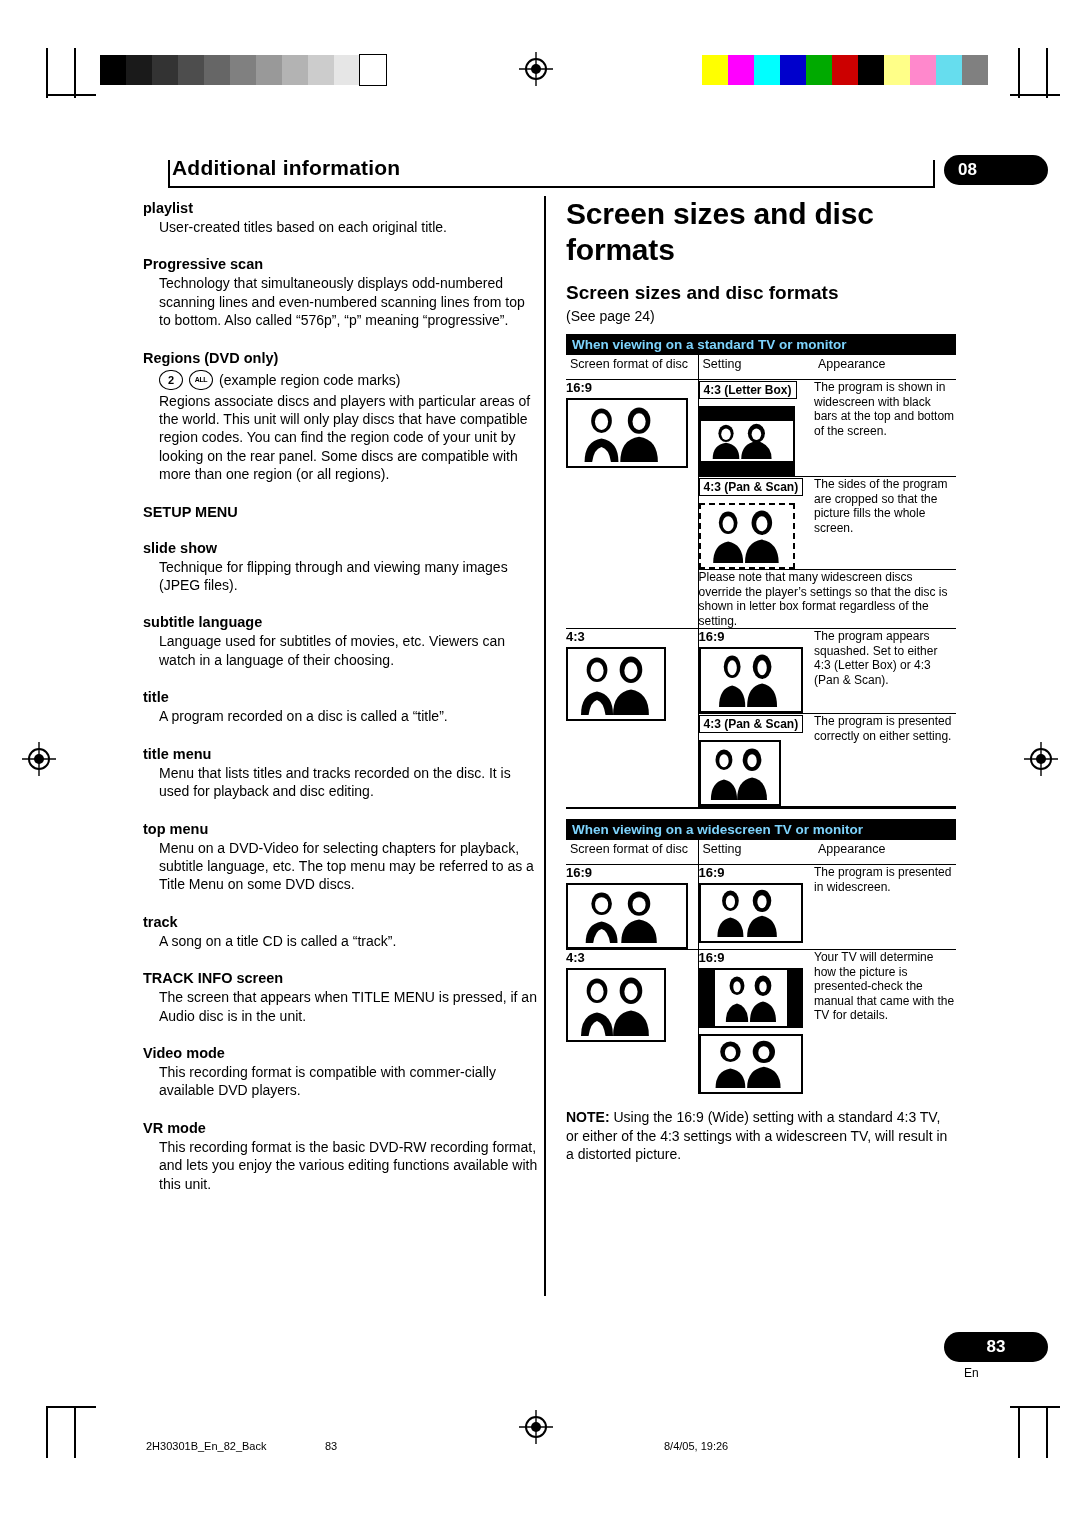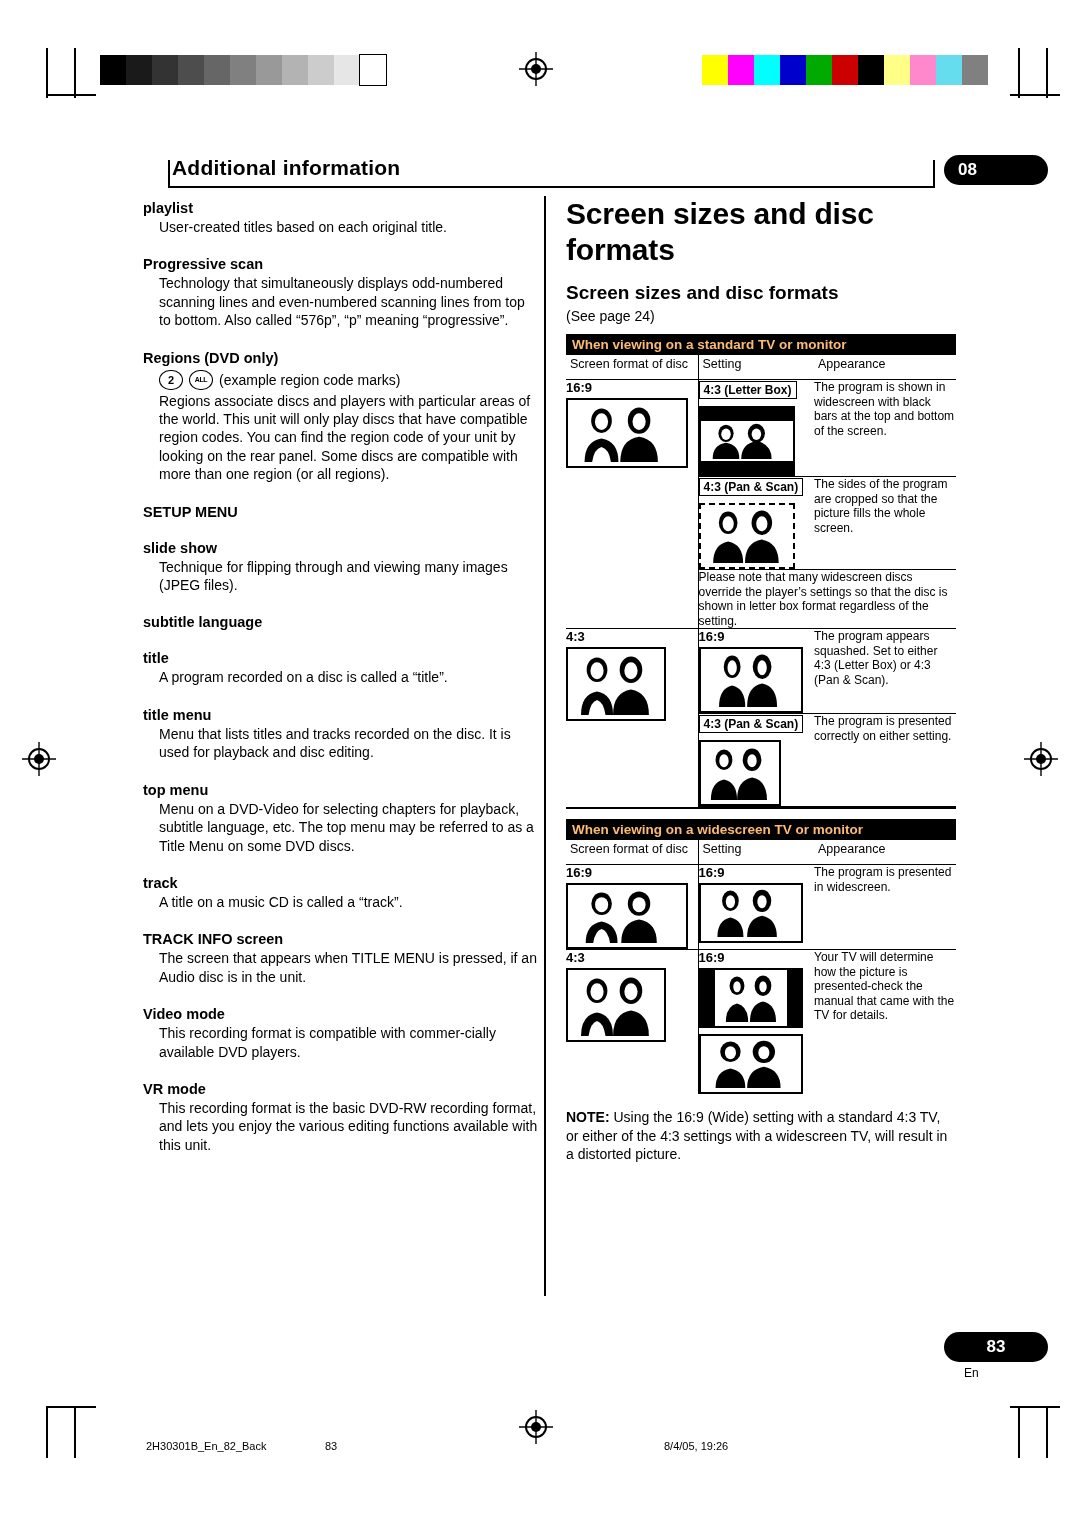--- a/index.html
+++ b/index.html
@@ -68,21 +68,21 @@
   .region-note { font-size:14px; }
 
   
   .right-col { position:absolute; left:566px; top:196px; width:390px; }
   .big-title { font-size:30px; font-weight:bold; line-height:36px; letter-spacing:-0.2px; }
   .sub-title { font-size:19px; font-weight:bold; margin-top:14px; }
   .see-page { font-size:14px; margin-top:4px; }
 
   
   .tbl-banner {
-    background:#000; color:#fdba74; font-size:13.5px; font-weight:bold;
+    background:#000; color:#7dd3fc; font-size:13.5px; font-weight:bold;
     padding:3px 0 3px 6px; margin-top:10px;
   }
   .tbl { width:100%; border-collapse:collapse; table-layout:fixed; }
   .tbl td { vertical-align:top; padding:0; }
   .hdr-row td { font-size:12.5px; border-bottom:1.5px solid #000; padding:2px 4px 8px 4px; }
   .cell { border-bottom:1.5px solid #000; padding:3px 4px 6px 4px;margin-top:12px; }
   .cell.nb { border-bottom:none; }
   .vline { border-left:1.5px solid #000; }
   .lbl { font-size:13px; font-weight:bold; margin-bottom:3px; }
   .lbl.box { display:inline-block; border:1.5px solid #000; padding:1px 4px; font-size:12px; }
@@ -195,28 +195,29 @@
       <div class="region-marks">
         <span class="region-mark">2</span>
         <span class="region-mark small">ALL</span>
         <span class="region-note">(example region code marks)</span>
       </div>
       <div class="defn">Regions associate discs and players with particular areas of the world. This unit will only play discs that have compatible region codes. You can find the region code of your unit by looking on the rear panel. Some discs are compatible with more than one region (or all regions).</div>
       <div class="term">SETUP MENU</div>
       <div class="term">slide show</div>
       <div class="defn">Technique for flipping through and viewing many images (JPEG files).</div>
       <div class="term">subtitle language</div>
+      <div class="defn">Language used for subtitles of movies, etc. Viewers can watch in a language of their choosing.</div>
       <div class="term">title</div>
       <div class="defn">A program recorded on a disc is called a “title”.</div>
       <div class="term">title menu</div>
       <div class="defn">Menu that lists titles and tracks recorded on the disc. It is used for playback and disc editing.</div>
       <div class="term">top menu</div>
       <div class="defn">Menu on a DVD-Video for selecting chapters for playback, subtitle language, etc. The top menu may be referred to as a Title Menu on some DVD discs.</div>
       <div class="term">track</div>
-      <div class="defn">A title on a music CD is called a “track”.</div>
+      <div class="defn">A song on a title CD is called a “track”.</div>
       <div class="term">TRACK INFO screen</div>
       <div class="defn">The screen that appears when TITLE MENU is pressed, if an Audio disc is in the unit.</div>
       <div class="term">Video mode</div>
       <div class="defn">This recording format is compatible with commer-cially available DVD players.</div>
       <div class="term">VR mode</div>
       <div class="defn">This recording format is the basic DVD-RW recording format, and lets you enjoy the various editing functions available with this unit.</div>
     </div>
 
   <div class="right-col">
     <div class="big-title">Screen sizes and disc formats</div>

